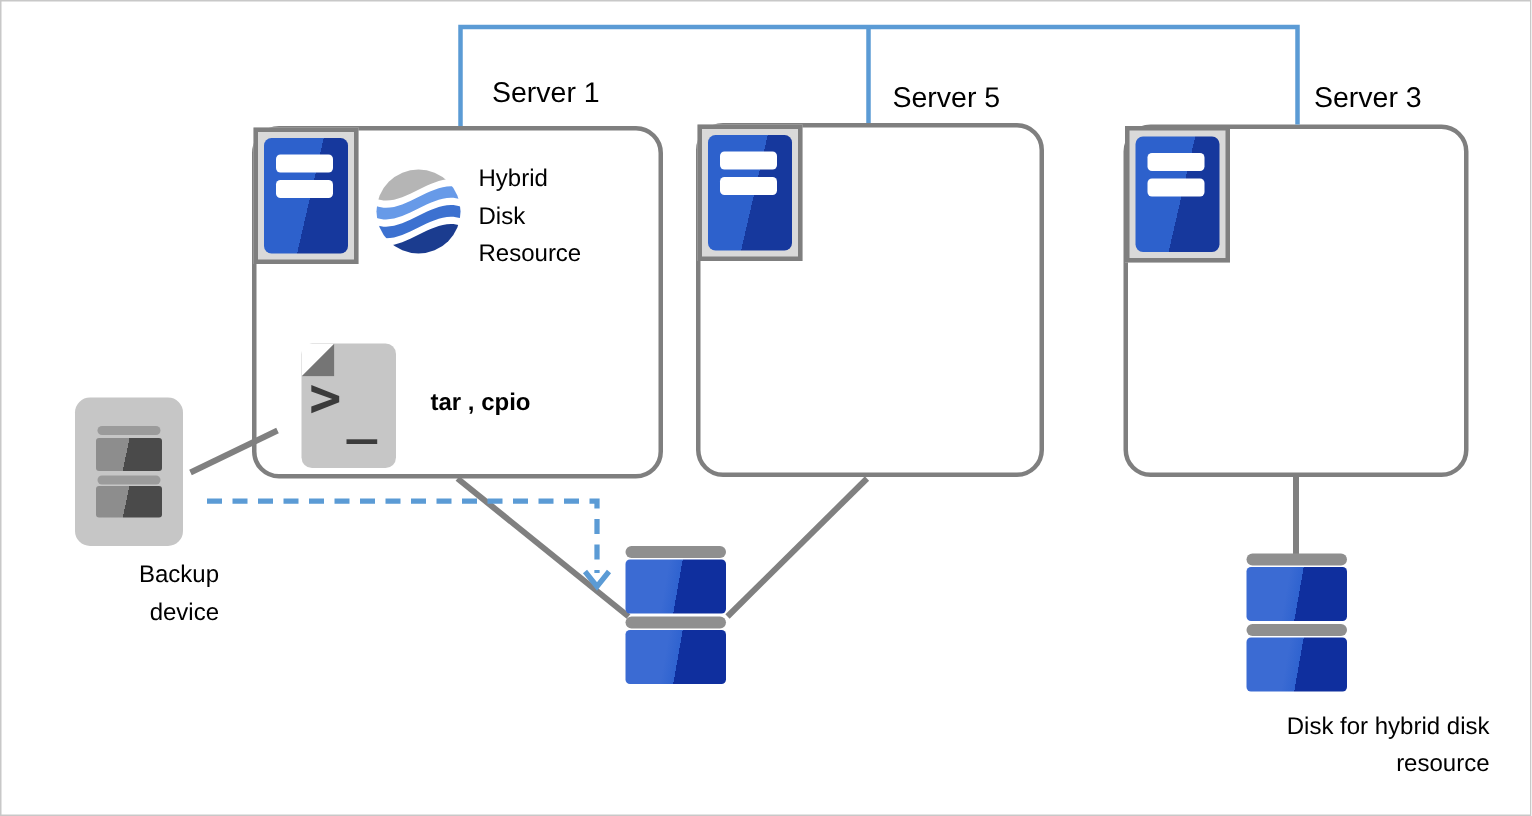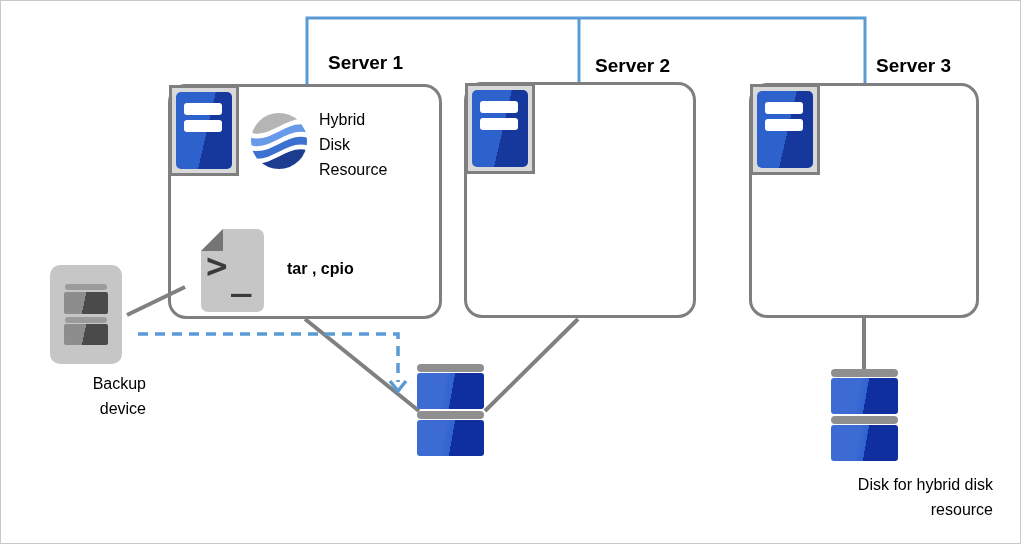--- a/index.html
+++ b/index.html
@@ -135,21 +135,21 @@
 
   
   .lbl {
     position: absolute;
     color: #000000;
     font-size: 16px;
     line-height: 25px;
     white-space: pre-line;
     z-index: 4;
   }
-  .server-lbl { font-size: 19px; white-space: nowrap; font-weight: bold; }
+  .server-lbl { font-size: 19px; white-space: nowrap; }
   .center { text-align: right; }
 </style>
 </head>
 <body>
 
 <div class="canvas">
 
   <div class="server-box" style="left:167px; top:83px; width:274px; height:235px;"></div>
   <div class="server-box" style="left:463px; top:81px; width:232px; height:236px;"></div>
   <div class="server-box" style="left:748px; top:82px; width:230px; height:235px;"></div>
@@ -162,21 +162,21 @@
     <path d="M126,314 L184,286" fill="none" stroke="#808080" stroke-width="4"></path>
     <path d="M304,318 L418,410" fill="none" stroke="#808080" stroke-width="4"></path>
     <path d="M577,318 L484,410" fill="none" stroke="#808080" stroke-width="4"></path>
     <path d="M863,317 L863,369" fill="none" stroke="#808080" stroke-width="4"></path>
 
     <path d="M137,333 L397,333 L397,381" fill="none" stroke="#5b9bd5" stroke-width="3.5" stroke-dasharray="10 7"></path>
     <path d="M389,380 L397,390 L405,380" fill="none" stroke="#5b9bd5" stroke-width="3.5"></path>
   </svg>
 
   <div class="lbl server-lbl" style="left:327px; top:49px;">Server 1</div>
-  <div class="lbl server-lbl" style="left:594px; top:52px;">Server 2</div>
+  <div class="lbl server-lbl" style="left:594px; top:52px;">Server 5</div>
   <div class="lbl server-lbl" style="left:875px; top:52px;">Server 3</div>
 
   <div class="srv-icon" style="left:168px; top:84px;">
     <div class="srv-blue">
       <div class="srv-bar b1"></div>
       <div class="srv-bar b2"></div>
     </div>
   </div>
   <div class="srv-icon" style="left:464px; top:82px;">
     <div class="srv-blue">

